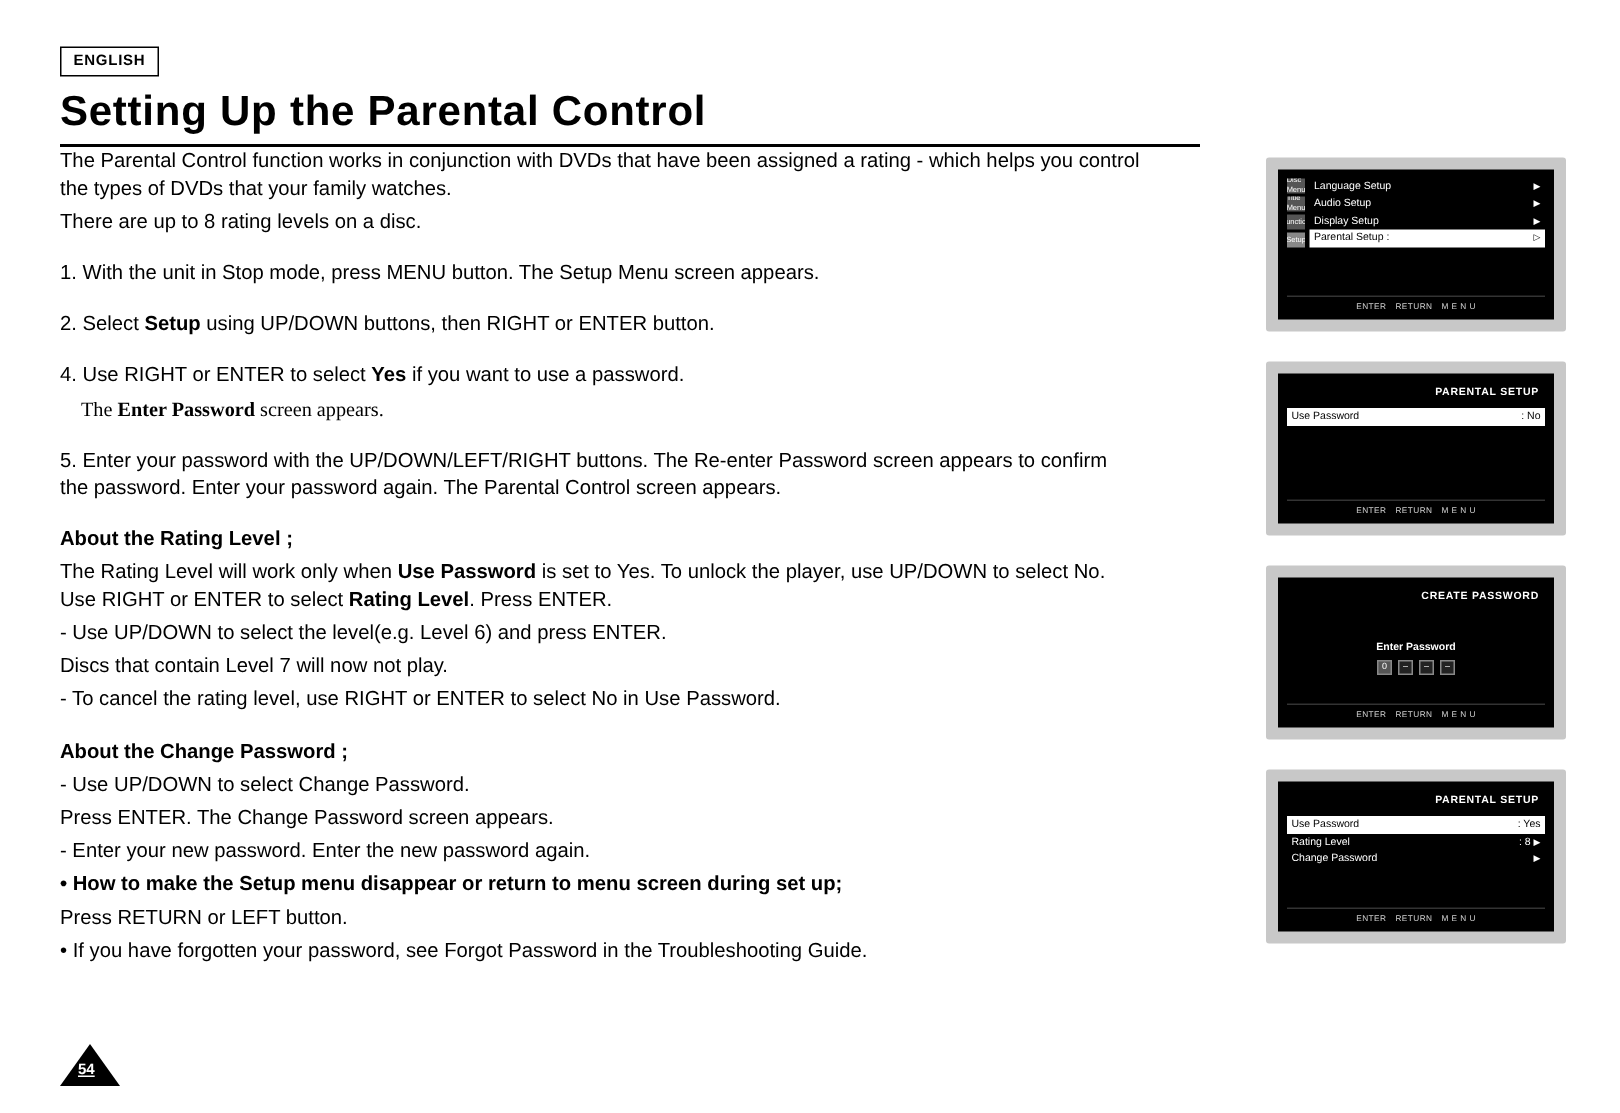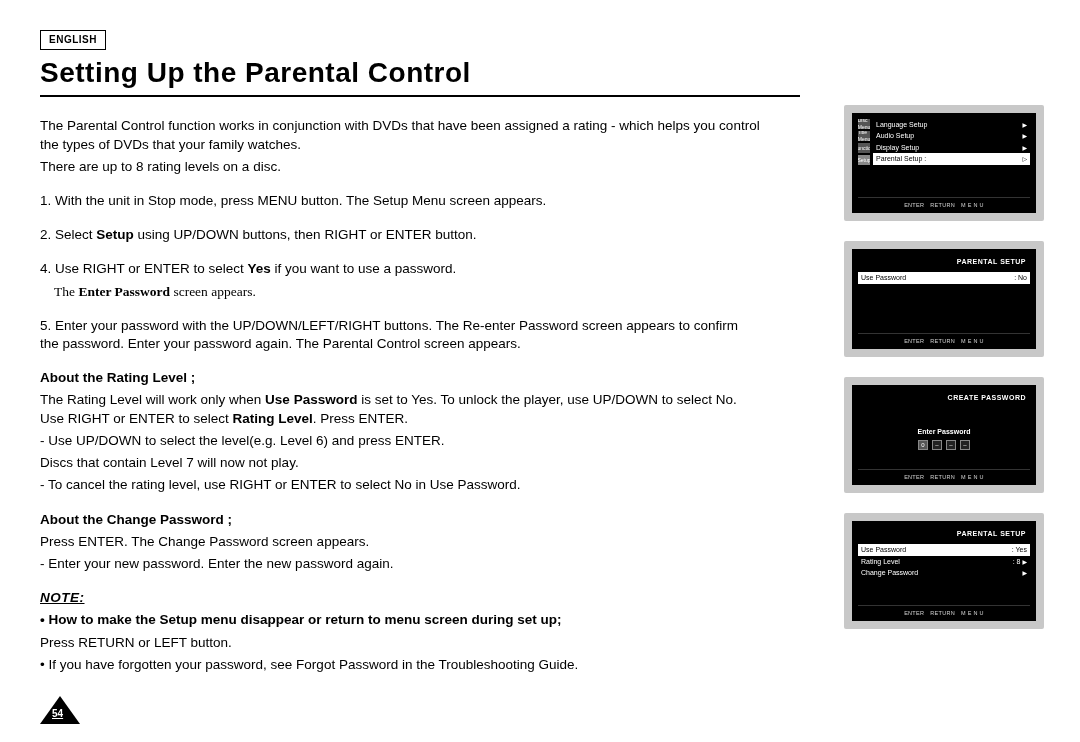--- a/index.html
+++ b/index.html
@@ -21,21 +21,21 @@
     font-size: 10px;
     letter-spacing: 0.5px;
     margin-bottom: 4px;
   }
   h1 {
     font-size: 28px;
     font-weight: bold;
     letter-spacing: 0.5px;
     border-bottom: 2px solid #000;
     padding-bottom: 4px;
-    margin-bottom: 20px;
+    margin-bottom: 0;
     width: 760px;
   }
   .content {
     width: 720px;
   }
   .content p { margin-bottom: 4px; }
   .gap { margin-top: 16px; }
   .sub-bold { font-weight: bold; }
   .note-label {
     font-weight: bold;
@@ -129,24 +129,24 @@
 
   <p class="gap sub-bold">About the Rating Level ;</p>
   <p>
     <span>The Rating Level will work only when </span><span class="sub-bold">Use Password</span><span> is set to Yes. To unlock the player, use UP/DOWN to select No. Use RIGHT or ENTER to select </span><span class="sub-bold">Rating Level</span><span>. Press ENTER.</span>
   </p>
   <p>- Use UP/DOWN to select the level(e.g. Level 6) and press ENTER.</p>
   <p>  Discs that contain Level 7 will now not play.</p>
   <p>- To cancel the rating level, use RIGHT or ENTER to select No in Use Password.</p>
 
   <p class="gap sub-bold">About the Change Password ;</p>
+  <p>- Use UP/DOWN to select Change Password.</p>
   <p>  Press ENTER. The Change Password screen appears.</p>
   <p>- Enter your new password. Enter the new password again.</p>
 
-  <p class="gap"><span class="note-label">NOTE:</span></p>
   <p class="sub-bold">• How to make the Setup menu disappear or return to menu screen during set up;</p>
   <p>  Press RETURN or LEFT button.</p>
   <p>• If you have forgotten your password, see Forgot Password in the Troubleshooting Guide.</p>
 </div>
 
 <div class="page-tri"></div>
 <div class="page-num">54</div>
 
 <div class="screens">
 

